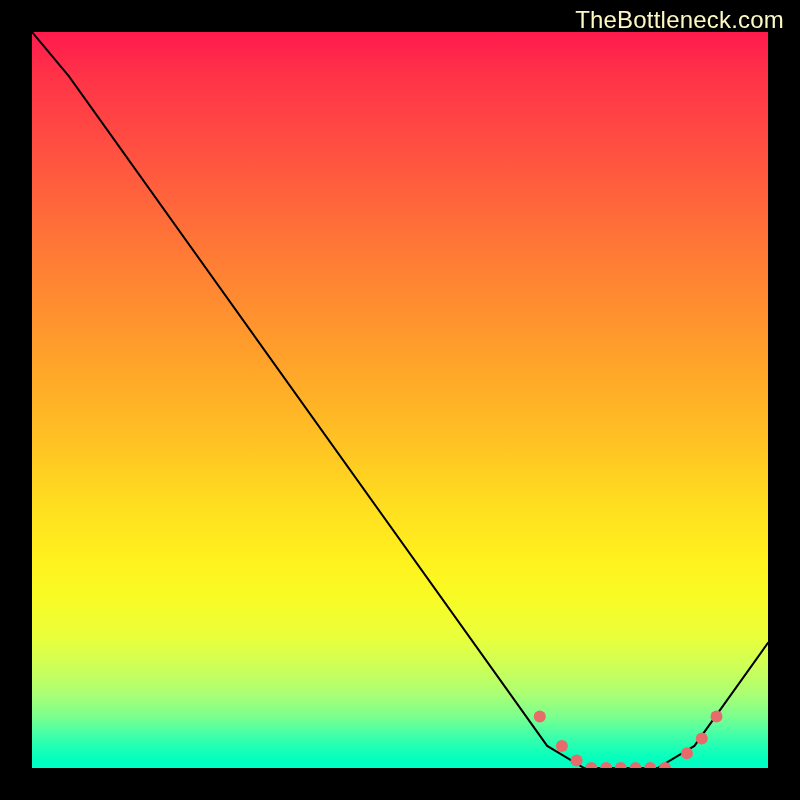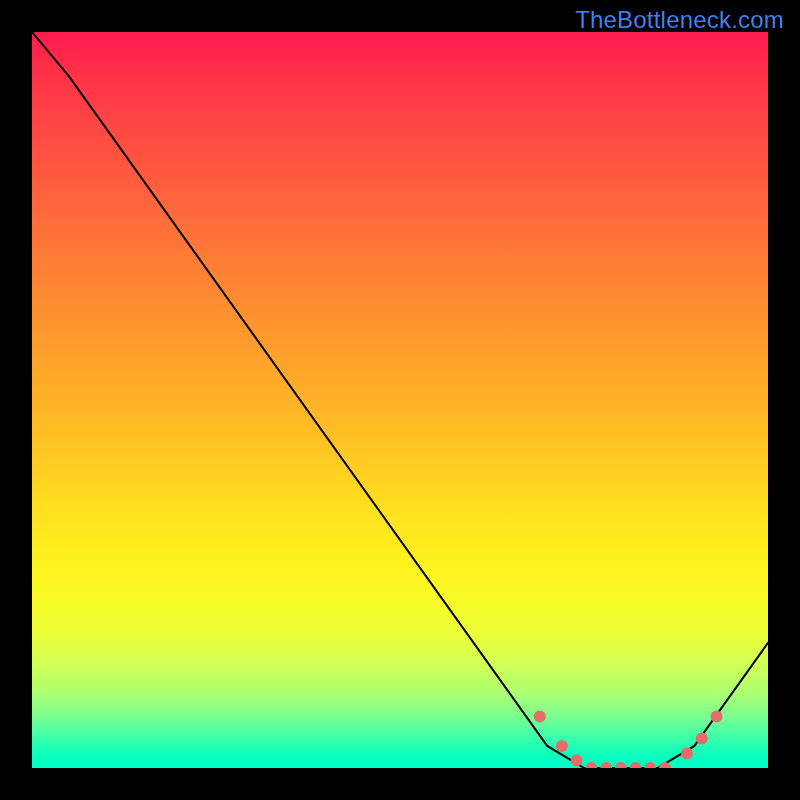--- a/index.html
+++ b/index.html
@@ -7,21 +7,21 @@
     width: 800px;
     height: 800px;
     background: #000000;
     position: relative;
     font-family: Arial, Helvetica, sans-serif;
   }
   .watermark {
     position: absolute;
     top: 6px;
     right: 16px;
-    color: #3b82f6;
+    color: #fef9c3;
     font-size: 24px;
     font-weight: 400;
     letter-spacing: 0.2px;
     z-index: 5;
   }
   .plot {
     position: absolute;
     left: 32px;
     top: 32px;
     width: 736px;

